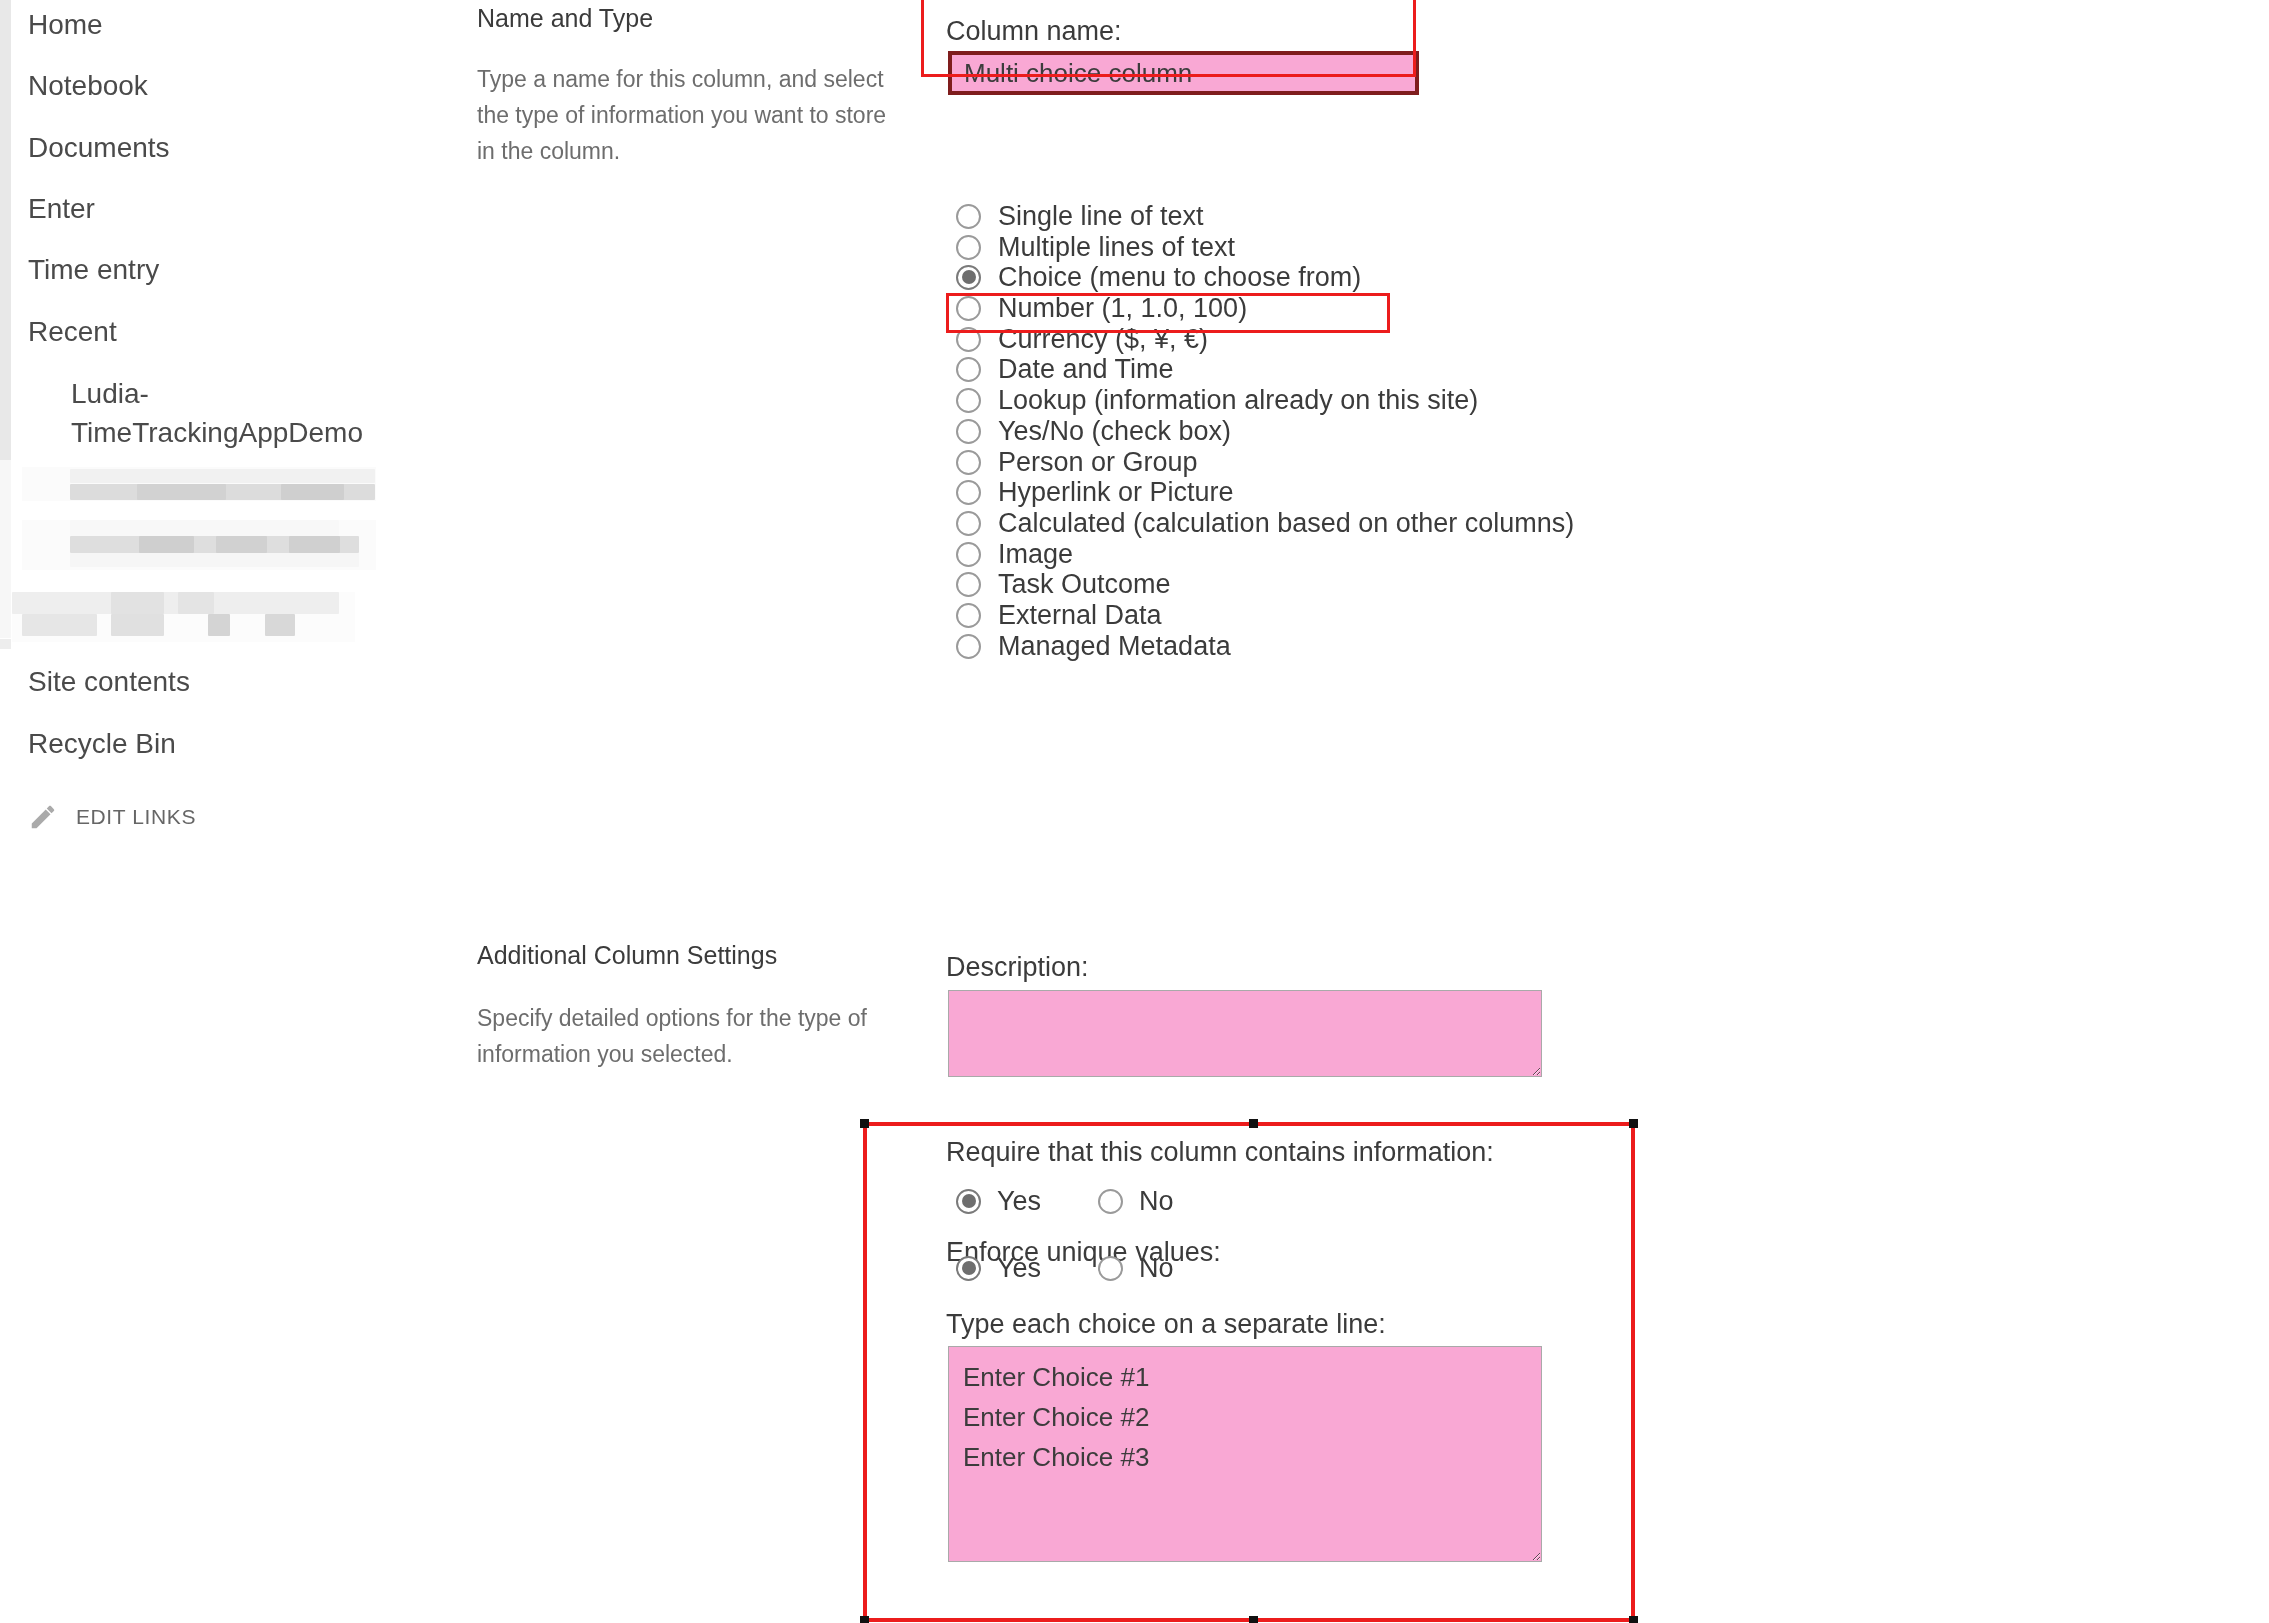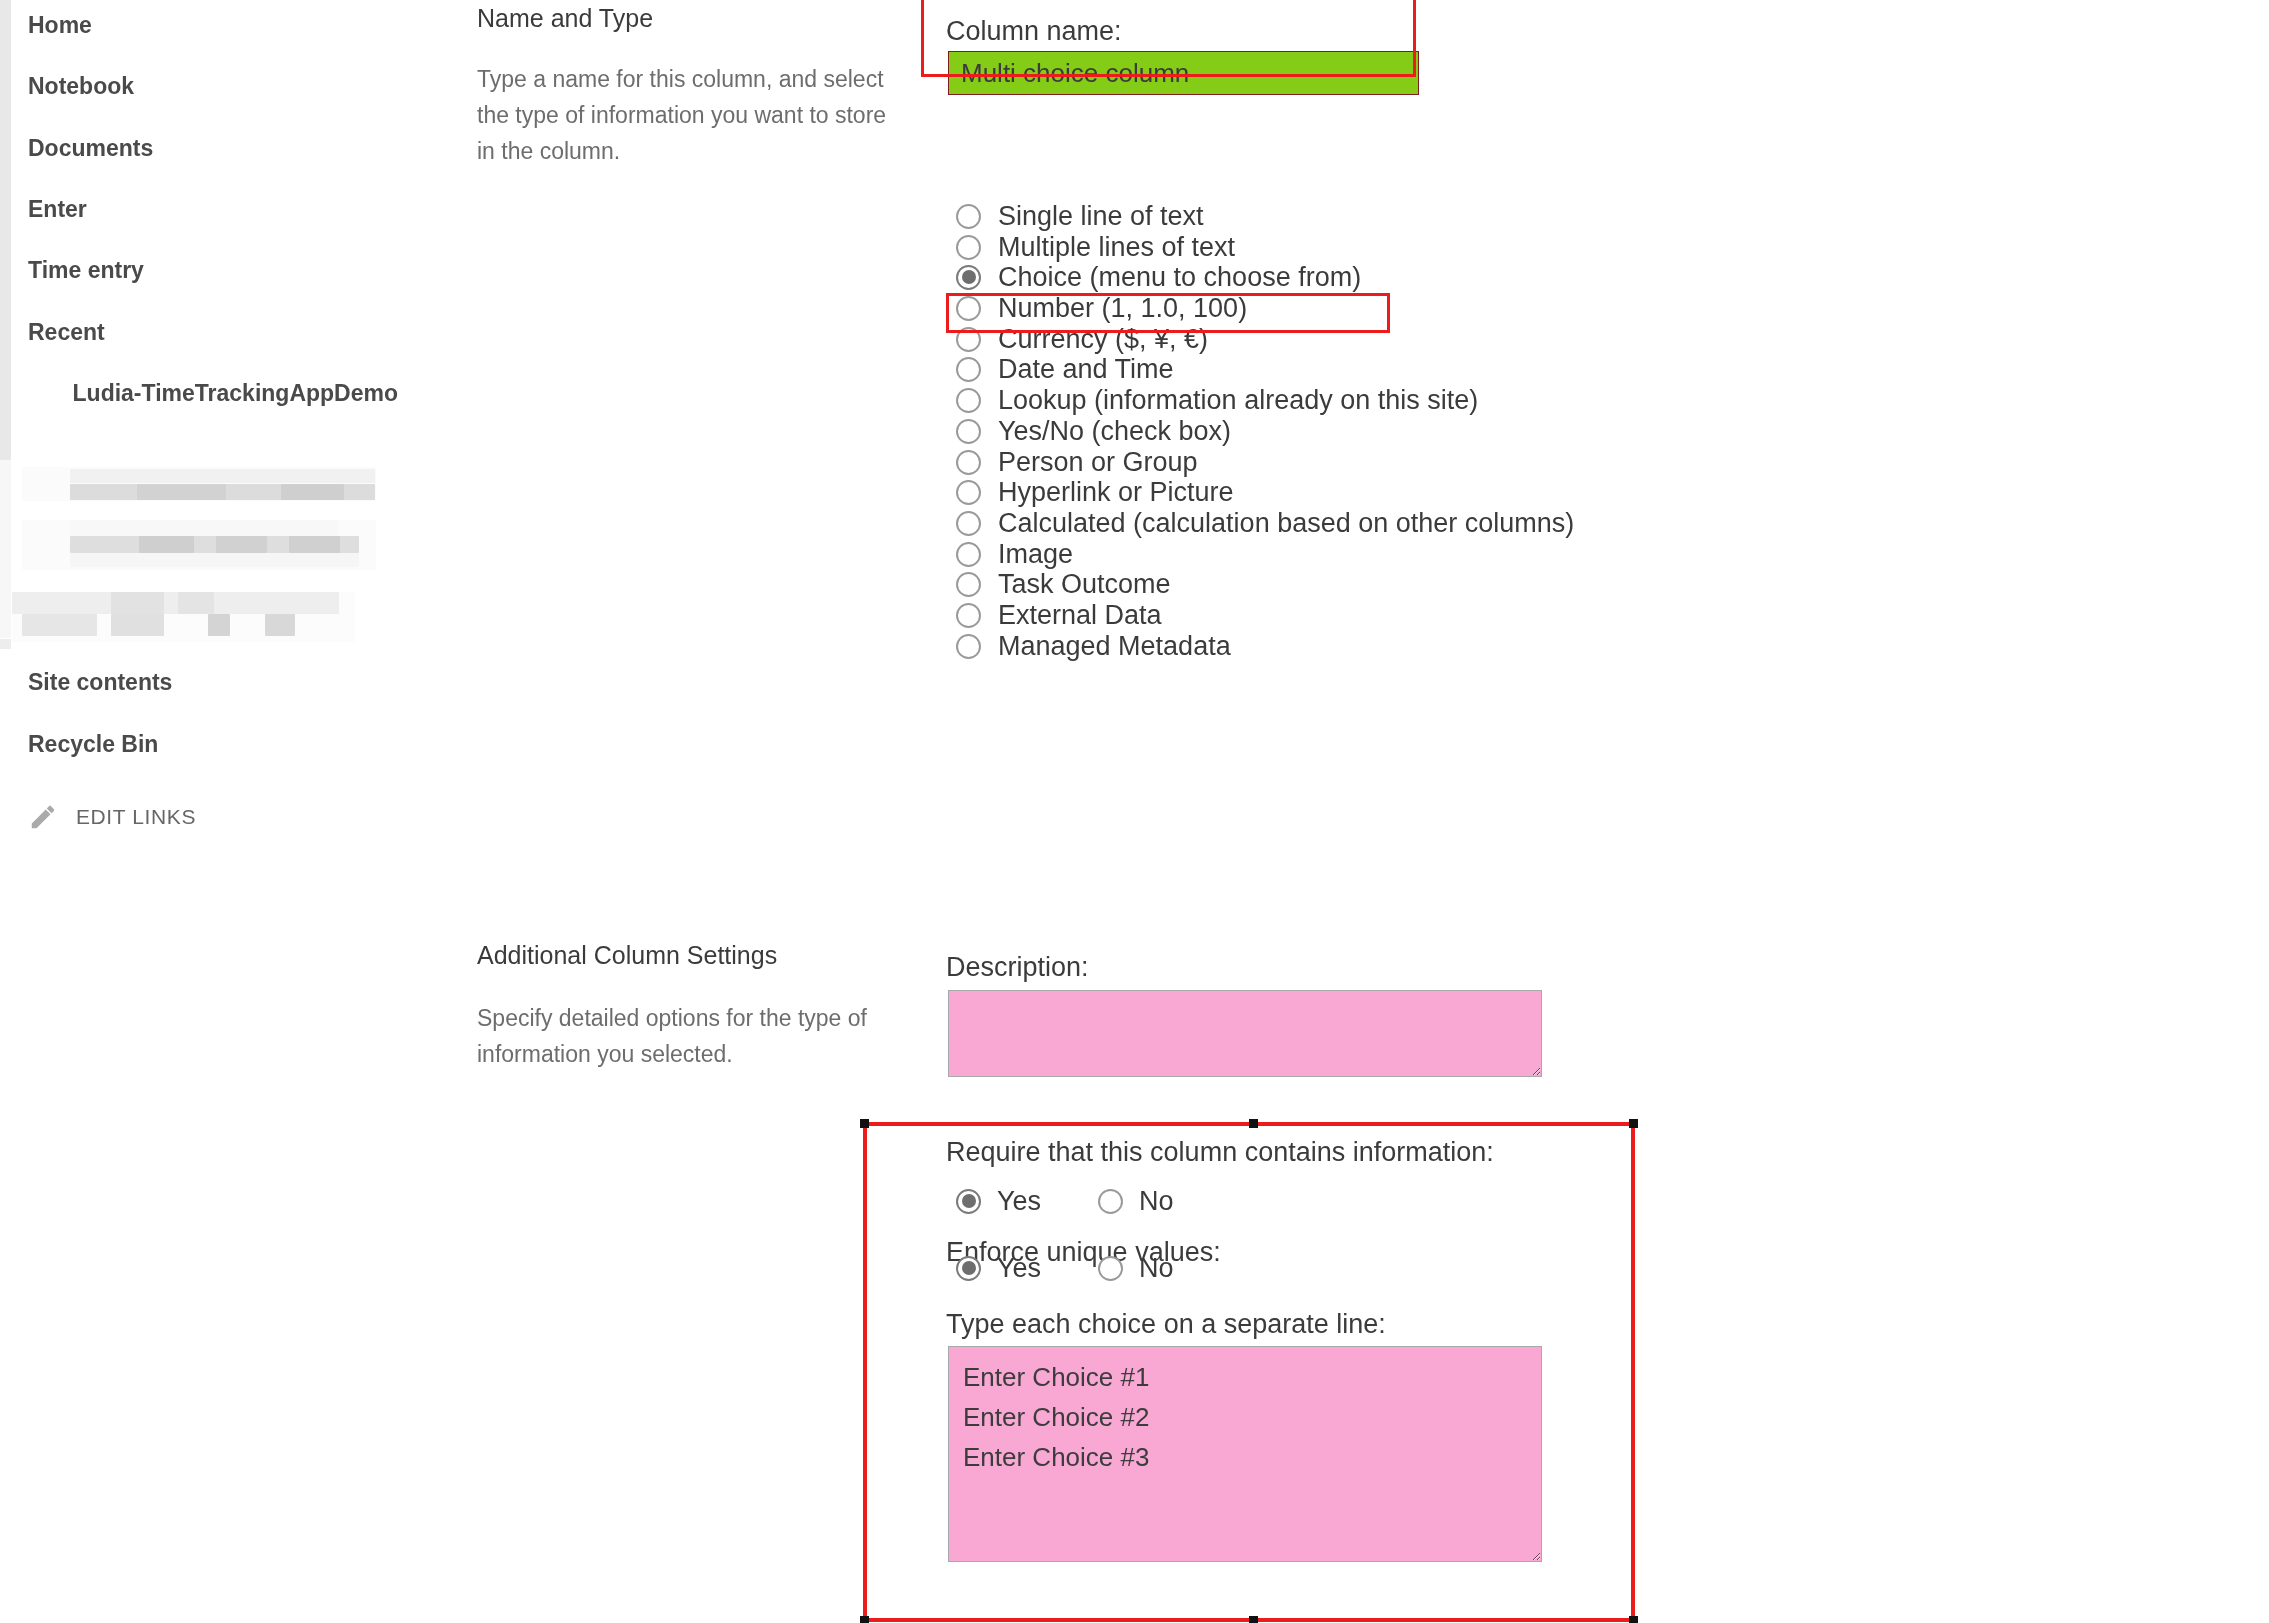--- a/index.html
+++ b/index.html
@@ -47,27 +47,26 @@
   
   .sidenav {
     position: absolute;
     left: 0; top: 0;
     width: 465px;
     height: 1624px;
   }
   .nav-link {
     position: absolute;
     left: 28px;
-    font-size: 23px;
+    font-size: 28px;
     line-height: 34px;
     color: #4a4a4a;
-    font-weight: 700;
+    font-weight: 400;
     white-space: nowrap;
     cursor: pointer;
-    text-align: right;
   }
   .nav-link.indent {
     left: 71px;
     width: 327px;
     white-space: normal;
     line-height: 39px;
   }
 
   
   .redact-group {
@@ -123,22 +122,22 @@
 
   .fld-label {
     position: absolute;
     font-size: 27px;
     color: #3b3b3b;
     white-space: nowrap;
   }
 
   .text-input {
     position: absolute;
-    border: 1px solid #7f1d1d;
-    background: #84cc16;
+    border: 4px solid #7f1d1d;
+    background: #f9a8d4;
     font-family: "Liberation Sans", sans-serif;
     font-size: 26px;
     color: #3c3c3c;
     padding: 4px 12px;
     outline: none;
   }
 
   .area-input {
     position: absolute;
     border: 1px solid #a9a9a9;

